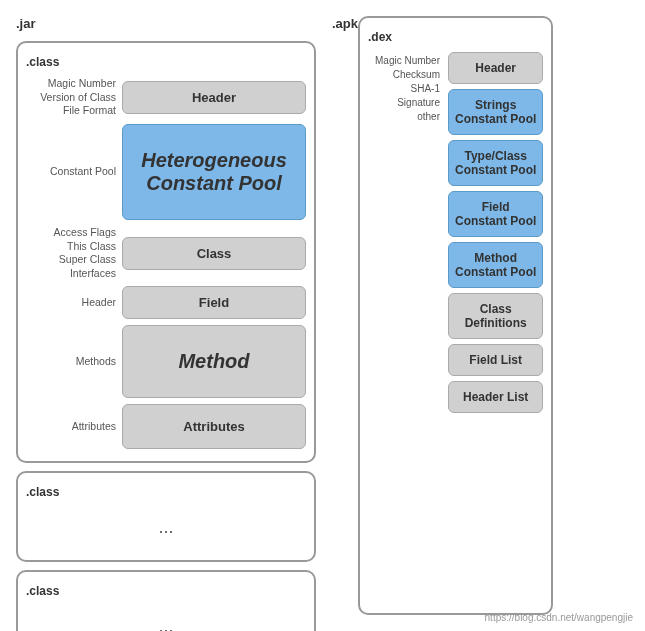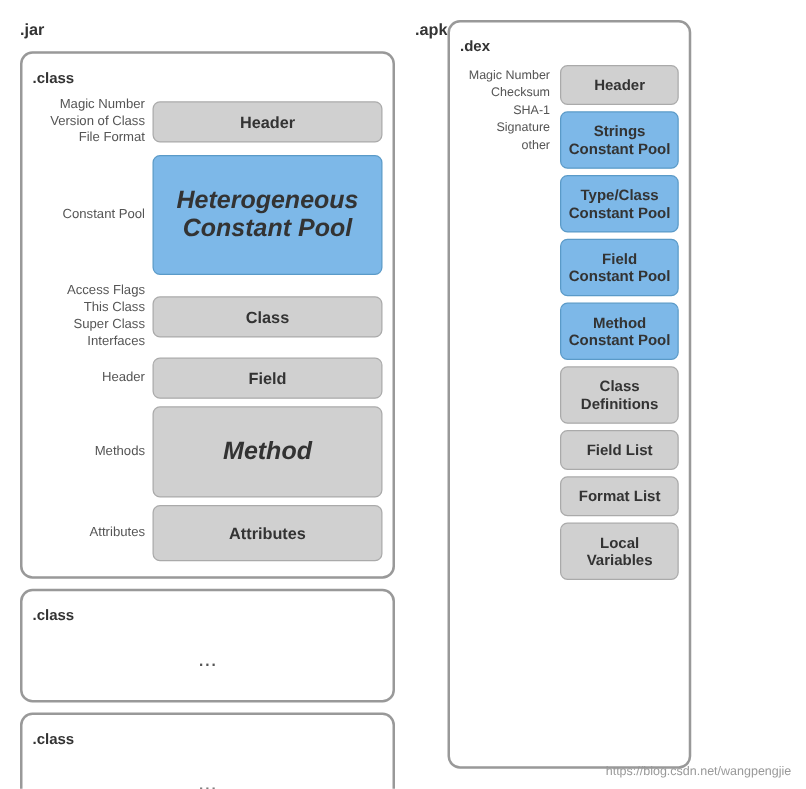--- a/index.html
+++ b/index.html
@@ -246,22 +246,21 @@
         </div>
 
         <div class="dex-blocks">
           <div class="block-dex block-dex-gray">Header</div>
           <div class="block-dex block-dex-blue">Strings<br>Constant Pool</div>
           <div class="block-dex block-dex-blue">Type/Class<br>Constant Pool</div>
           <div class="block-dex block-dex-blue">Field<br>Constant Pool</div>
           <div class="block-dex block-dex-blue">Method<br>Constant Pool</div>
           <div class="block-dex block-dex-gray">Class<br>Definitions</div>
           <div class="block-dex block-dex-gray">Field List</div>
-          <div class="block-dex block-dex-gray">Format List</div>
-          <div class="block-dex block-dex-gray">Local<br>Variables</div>
+          <div class="block-dex block-dex-gray">Header List</div>
         </div>
       </div>
     </div>
   </div>
 
 </div>
 
 <div class="watermark">https://blog.csdn.net/wangpengjie</div>
 
 </body></html>

